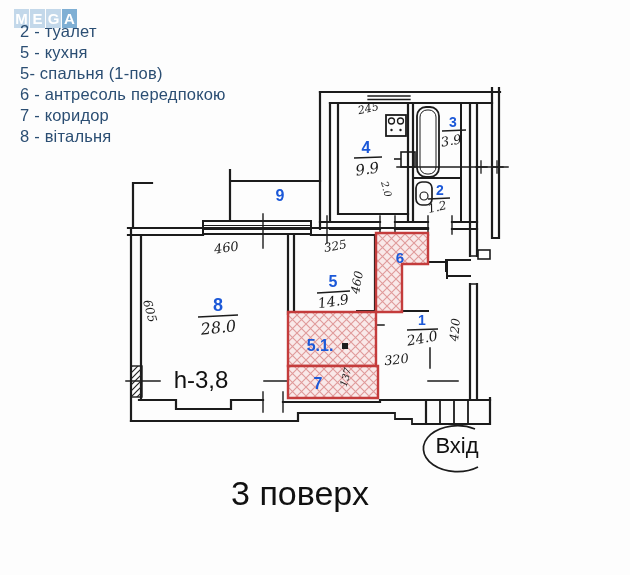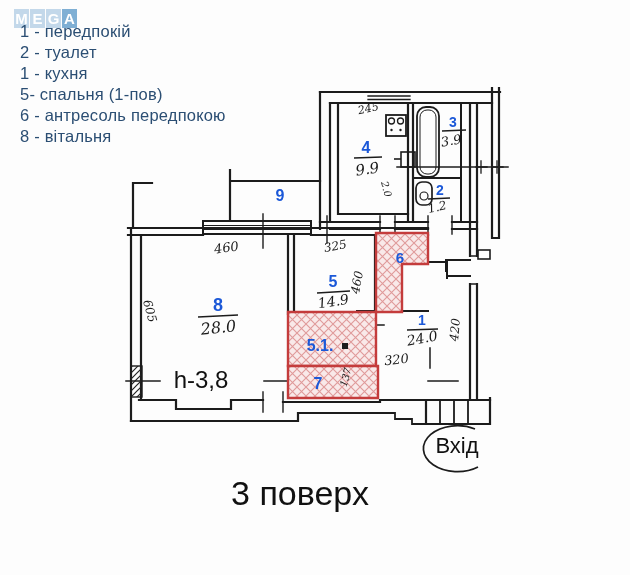--- a/index.html
+++ b/index.html
@@ -32,25 +32,25 @@
 <body>
 
 <div class="logo">
   <span class="tile">M</span>
   <span class="tile">E</span>
   <span class="tile">G</span>
   <span class="tile last">A</span>
 </div>
 
 <div class="legend">
-  <div>1 - передпокій</div>
   <div>2 - туалет</div>
-  <div>1 - кухня</div>
+  <div>5 - кухня</div>
   <div>5- спальня (1-пов)</div>
   <div>6 - антресоль передпокою</div>
+  <div>7 - коридор</div>
   <div>8 - вітальня</div>
 </div>
 
 <svg class="plan" viewBox="0 0 630 575">
   <defs>
     <pattern id="rhatch" patternUnits="userSpaceOnUse" width="9" height="9">
       <rect width="9" height="9" fill="#f9e9e9"></rect>
       <path d="M0,0 L9,9 M9,0 L0,9" stroke="#e09a9a" stroke-width="1.1"></path>
     </pattern>
     <pattern id="bhatch" patternUnits="userSpaceOnUse" width="6" height="6">

